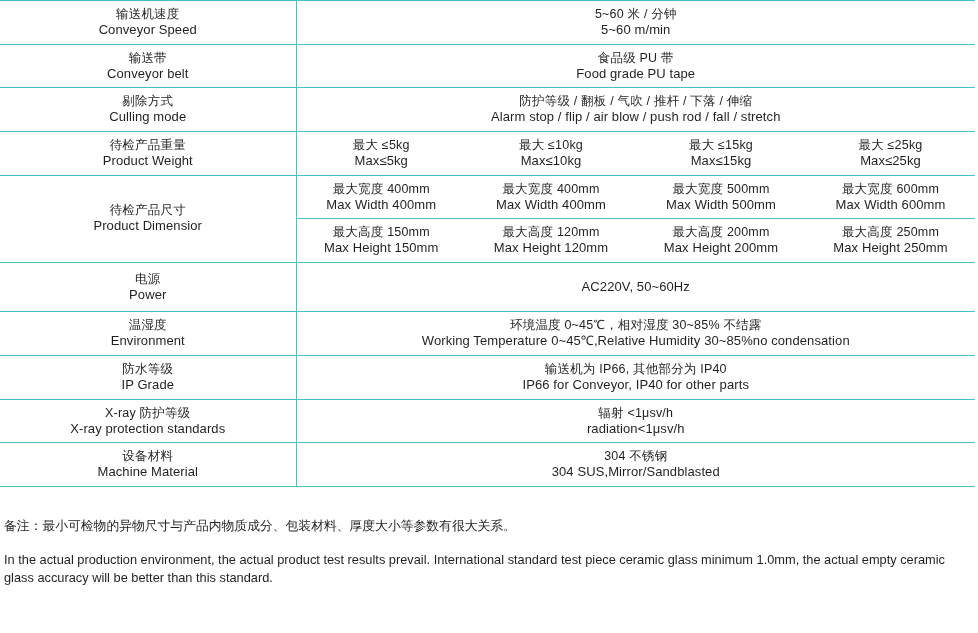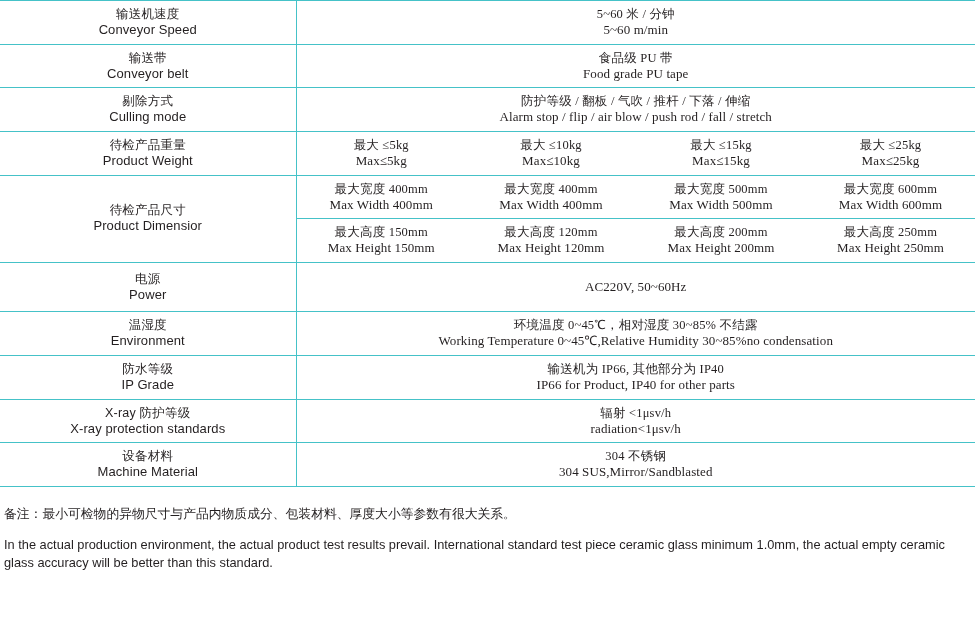--- a/index.html
+++ b/index.html
@@ -34,30 +34,30 @@
     font-size: 12.5px;
   }
   td.label {
     width: 296px;
     border-right: 1px solid #45c2c8;
     padding: 6px 8px;
   }
   .cn { display: block; font-size: 12.5px; letter-spacing: .2px; }
   .en { display: block; font-size: 13px; letter-spacing: .1px; }
   td.value { font-size: 12.5px; }
-  td.value .cn, td.value .en { display: block; font-family: Liberation Serif, serif; }
+  td.value .cn, td.value .en { display: block; }
   .quad { padding: 5px 2px !important; }
   .nb-bottom { border-bottom: none !important; }
 
   .notes {
     padding: 14px 4px 6px 4px;
     width: 975px;
   }
   .notes p {
-    margin: 4px 0 13px 0;
+    margin: 16px 0 13px 0;
     font-size: 12.8px;
     line-height: 1.45;
     color: #231f20;
   }
   .notes p.en-note {
     line-height: 1.4;
   }
   .notes p:last-child { margin-bottom: 0; }
 </style>
 </head>
@@ -193,21 +193,21 @@
         </td>
       </tr>
 
       <tr>
         <td class="label">
           <span class="cn">防水等级</span>
           <span class="en">IP Grade</span>
         </td>
         <td class="value" colspan="4">
           <span class="cn">输送机为 IP66, 其他部分为 IP40</span>
-          <span class="en">IP66 for Product, IP40 for other parts</span>
+          <span class="en">IP66 for Conveyor, IP40 for other parts</span>
         </td>
       </tr>
 
       <tr>
         <td class="label">
           <span class="cn">X-ray 防护等级</span>
           <span class="en">X-ray protection standards</span>
         </td>
         <td class="value" colspan="4">
           <span class="cn">辐射 &lt;1μsv/h</span>

